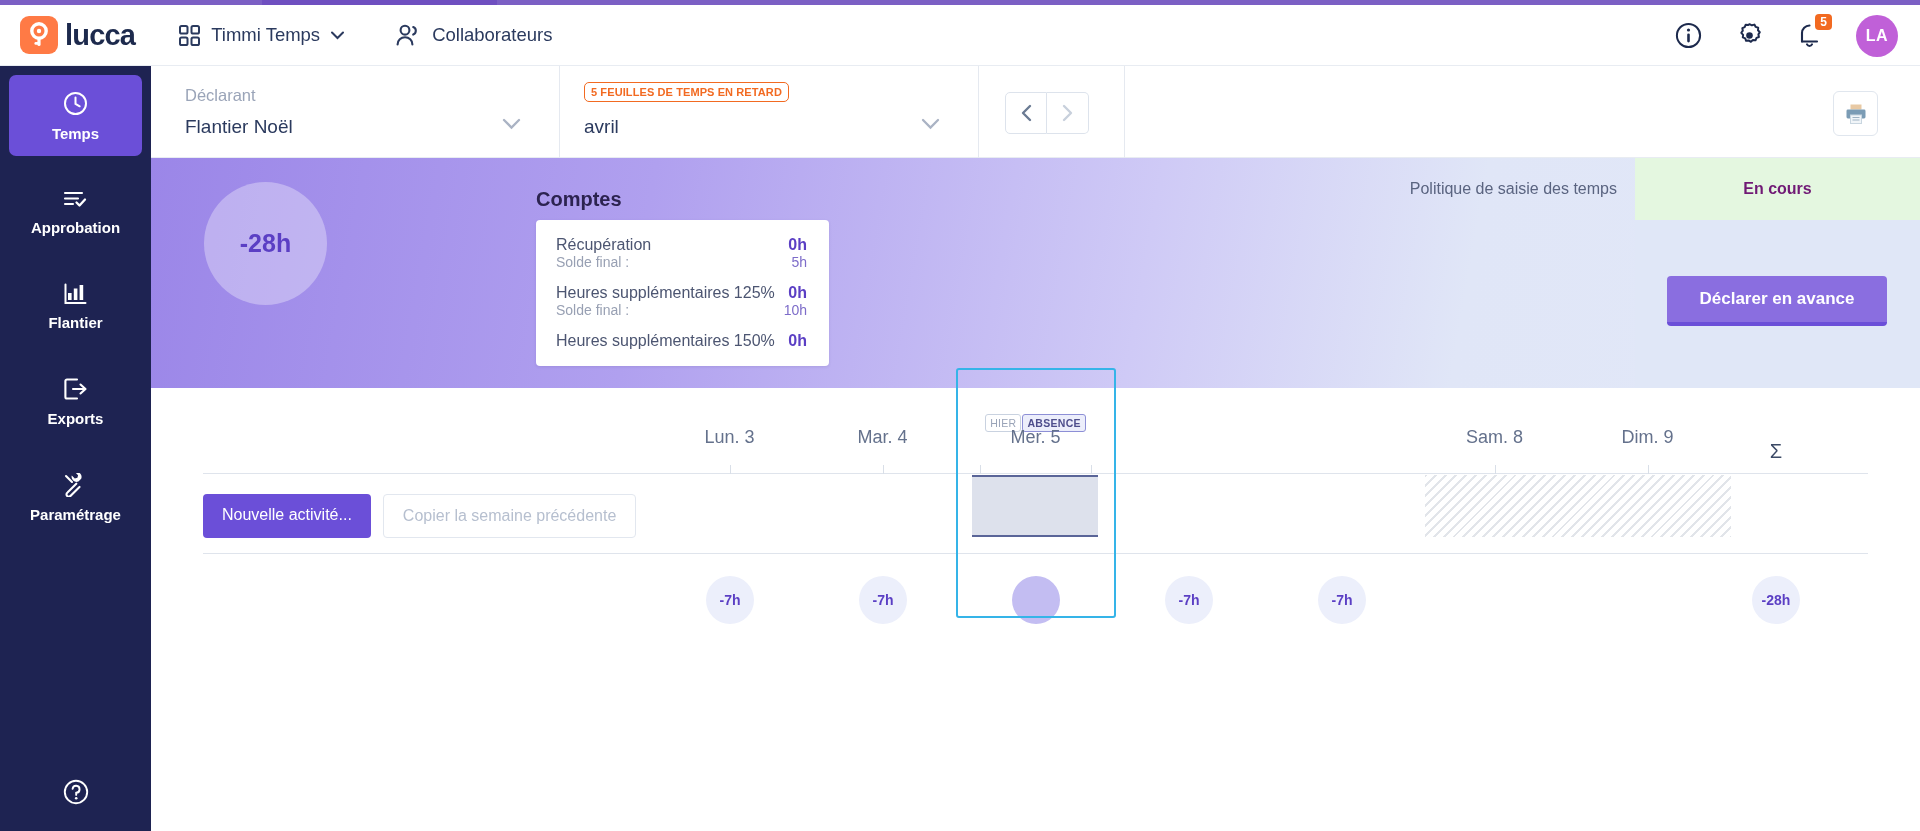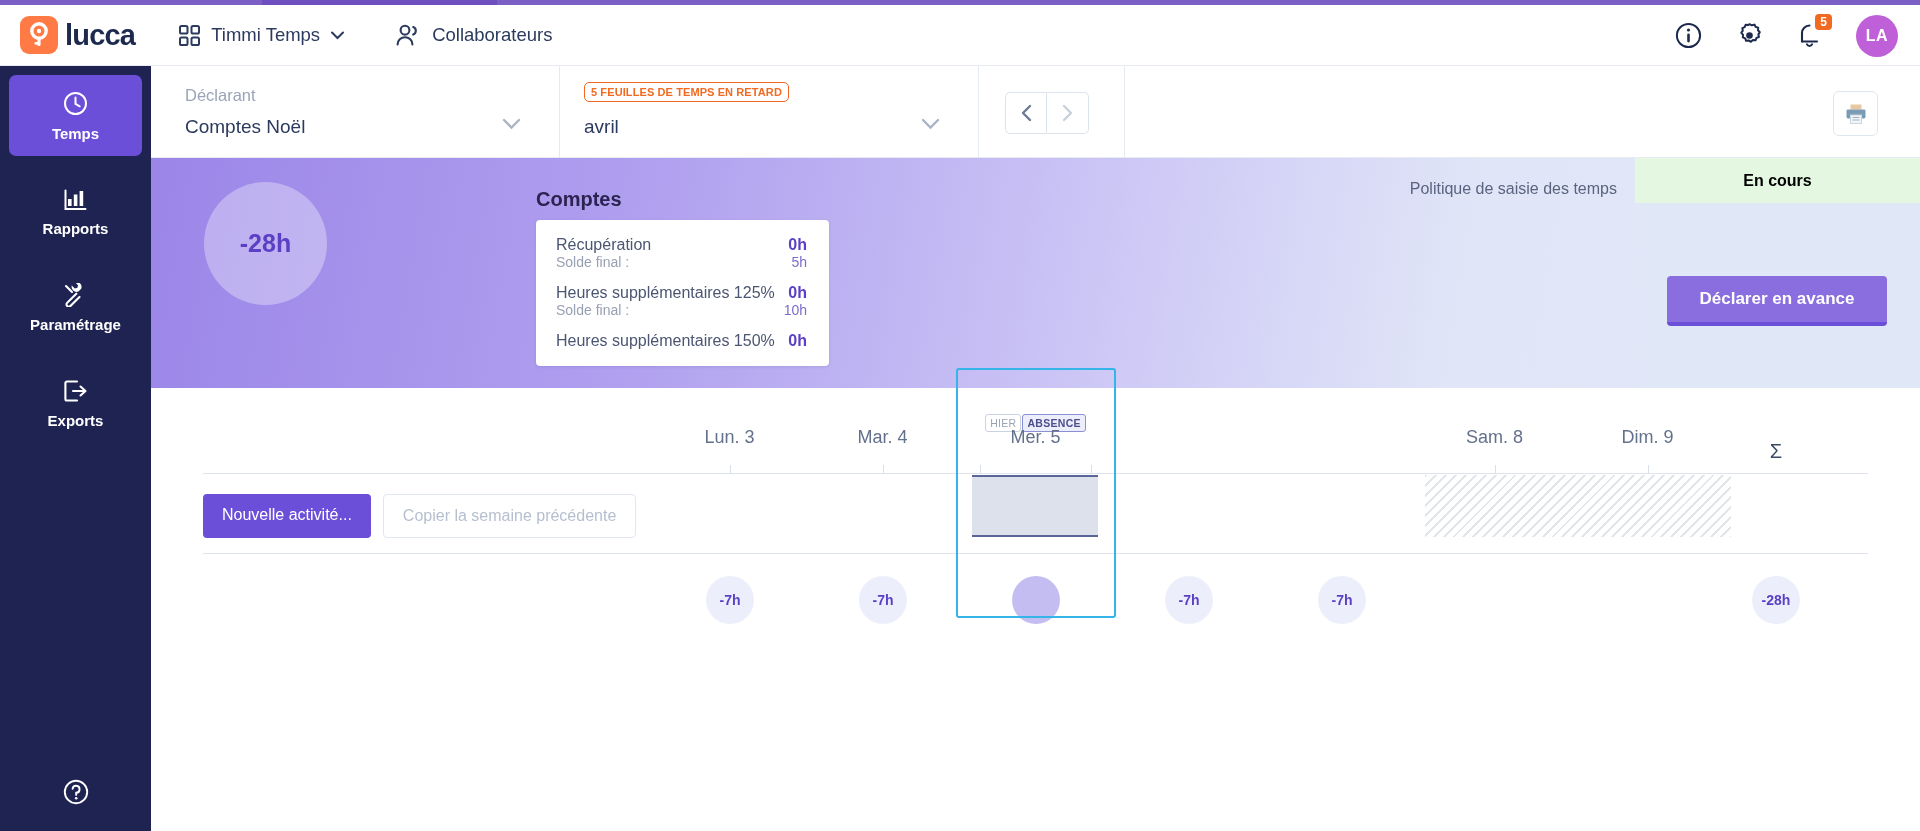--- a/index.html
+++ b/index.html
@@ -148,23 +148,23 @@
   .cc-gap { height: 14px; }
   .policy-link {
     position: absolute; right: 303px; top: 22px;
     color: #5a6480; font-size: 16px; cursor: pointer;
   }
   .status-panel {
     position: absolute; right: 0; top: 0; width: 285px; height: 230px;
     background: #e0e7f7;
   }
   .status-head {
-    height: 45px; background: #e4f7e0; display: flex;
+    height: 62px; background: #e4f7e0; display: flex;
     align-items: center; justify-content: center;
-    color: #000000; font-size: 16px; font-weight: bold;
+    color: #701a75; font-size: 16px; font-weight: bold;
   }
   .declare-btn {
     position: absolute; left: 32px; top: 118px; width: 220px; height: 50px;
     background: #8a6ee0; border-bottom: 4px solid #6b4fd8; border-radius: 4px;
     color: #fff; font-size: 17px; font-weight: bold; cursor: pointer;
     display: flex; align-items: center; justify-content: center;
   }
 
   
   .cal {
@@ -313,56 +313,63 @@
 
   <div class="sidebar">
     <div class="side-item active">
       <svg width="25" height="25" viewBox="0 0 25 25">
         <circle cx="12.5" cy="12.5" r="10.5" fill="none" stroke="#fff" stroke-width="2"></circle>
         <path d="M12.5 6.5v6.4l4.2 2.4" fill="none" stroke="#fff" stroke-width="2" stroke-linecap="round"></path>
       </svg>
       <span>Temps</span>
     </div>
     <div class="side-item">
+      <svg width="25" height="22" viewBox="0 0 25 22">
+        <path d="M2 5h17M2 10.5h13M2 16h8" fill="none" stroke="#fff" stroke-width="2.1" stroke-linecap="round"></path>
+        <path d="M13.5 14.5l3 3 5.5-6" fill="none" stroke="#fff" stroke-width="2.3" stroke-linecap="round" stroke-linejoin="round"></path>
+      </svg>
+      <span>Approbation</span>
+    </div>
+    <div class="side-item">
       <svg width="25" height="23" viewBox="0 0 25 23">
         <rect x="5" y="11" width="3.6" height="7" fill="#fff"></rect>
         <rect x="10.8" y="6.5" width="3.6" height="11.5" fill="#fff"></rect>
         <rect x="16.6" y="3" width="3.6" height="15" fill="#fff"></rect>
         <path d="M2.5 2.5v18.5h20" fill="none" stroke="#fff" stroke-width="2" stroke-linecap="round"></path>
       </svg>
-      <span>Rapports</span>
+      <span>Flantier</span>
+    </div>
+    <div class="side-item">
+      <svg width="25" height="24" viewBox="0 0 25 24">
+        <path d="M14 2.5H4a1.6 1.6 0 0 0-1.6 1.6v15.8A1.6 1.6 0 0 0 4 21.5h10" fill="none" stroke="#fff" stroke-width="2.1" stroke-linecap="round"></path>
+        <path d="M10 12h12M17.5 7.5L22.5 12l-5 4.5" fill="none" stroke="#fff" stroke-width="2.1" stroke-linecap="round" stroke-linejoin="round"></path>
+      </svg>
+      <span>Exports</span>
     </div>
     <div class="side-item">
       <svg width="25" height="24" viewBox="0 0 25 24">
         <path d="M15.4 8.6a5 5 0 0 1-6.6-6.1l3 3 2.6-.7.7-2.6-3-3a5 5 0 0 1 6.1 6.6z" fill="#fff"></path>
         <path d="M13.3 10.7L4.5 19.5a2.3 2.3 0 1 0 3.2 3.2l8.8-8.8" fill="none" stroke="#fff" stroke-width="2.1" stroke-linecap="round"></path>
         <path d="M3 3l6 6" fill="none" stroke="#fff" stroke-width="2.1" stroke-linecap="round"></path>
       </svg>
       <span>Paramétrage</span>
     </div>
-    <div class="side-item">
-      <svg width="25" height="24" viewBox="0 0 25 24">
-        <path d="M14 2.5H4a1.6 1.6 0 0 0-1.6 1.6v15.8A1.6 1.6 0 0 0 4 21.5h10" fill="none" stroke="#fff" stroke-width="2.1" stroke-linecap="round"></path>
-        <path d="M10 12h12M17.5 7.5L22.5 12l-5 4.5" fill="none" stroke="#fff" stroke-width="2.1" stroke-linecap="round" stroke-linejoin="round"></path>
-      </svg>
-      <span>Exports</span>
-    </div>
     <div class="help-icon">
       <svg width="26" height="26" viewBox="0 0 26 26">
         <circle cx="13" cy="13" r="11.2" fill="none" stroke="#fff" stroke-width="1.9"></circle>
         <path d="M9.6 9.8a3.5 3.5 0 1 1 3.6 4v2.1" fill="none" stroke="#fff" stroke-width="1.9" stroke-linecap="round"></path>
         <circle cx="13.2" cy="19.2" r="1.3" fill="#fff"></circle>
       </svg>
     </div>
   </div>
 
   <div class="filterbar">
     <div class="filter-sel fs-declarant">
       <div class="fs-label">Déclarant</div>
-      <div class="fs-value">Comptes Noël</div>
+      <div class="fs-value">Flantier Noël</div>
       <span class="fs-chev">
         <svg width="19" height="12" viewBox="0 0 19 12">
             <path d="M2 2l7.5 7.5L17 2" fill="none" stroke="#aab3c4" stroke-width="2.3" stroke-linecap="round"></path>
           </svg>
       </span>
     </div>
 
     <div class="filter-sel fs-month">
       <div class="late-badge">5 FEUILLES DE TEMPS EN RETARD</div>
       <div class="fs-value" style="left:24px">avril</div>

